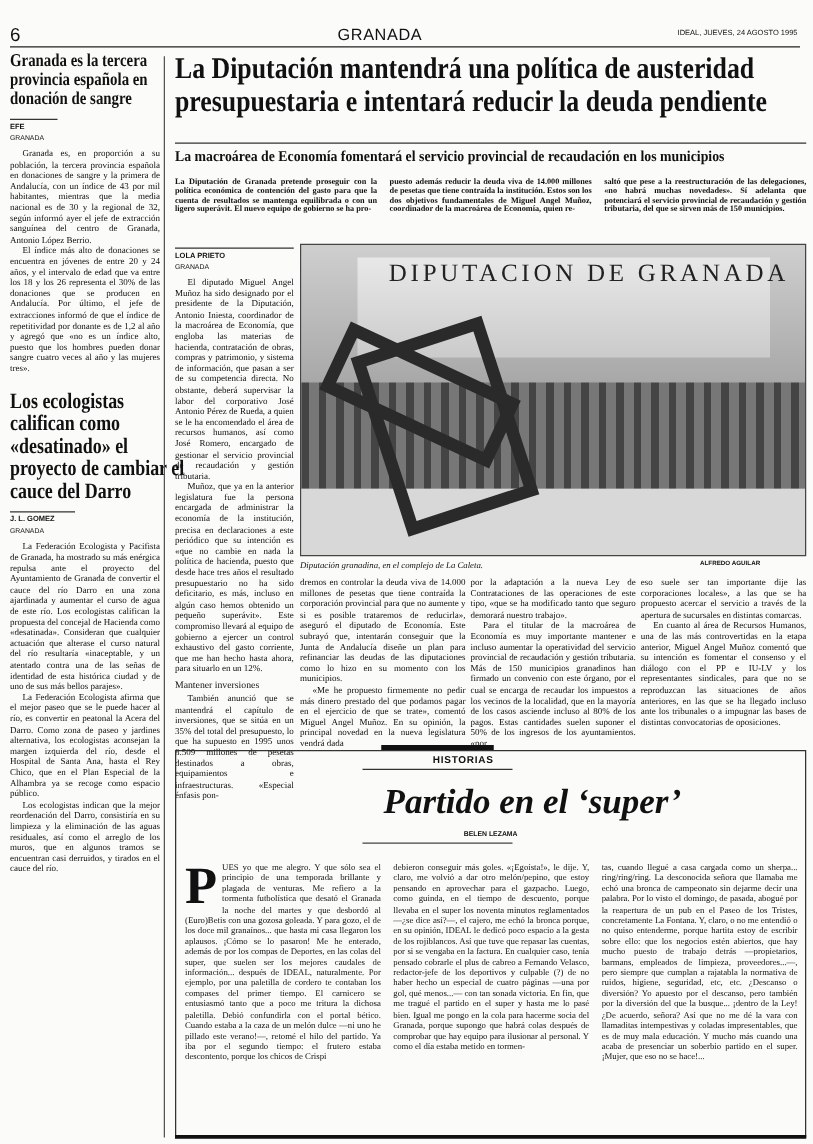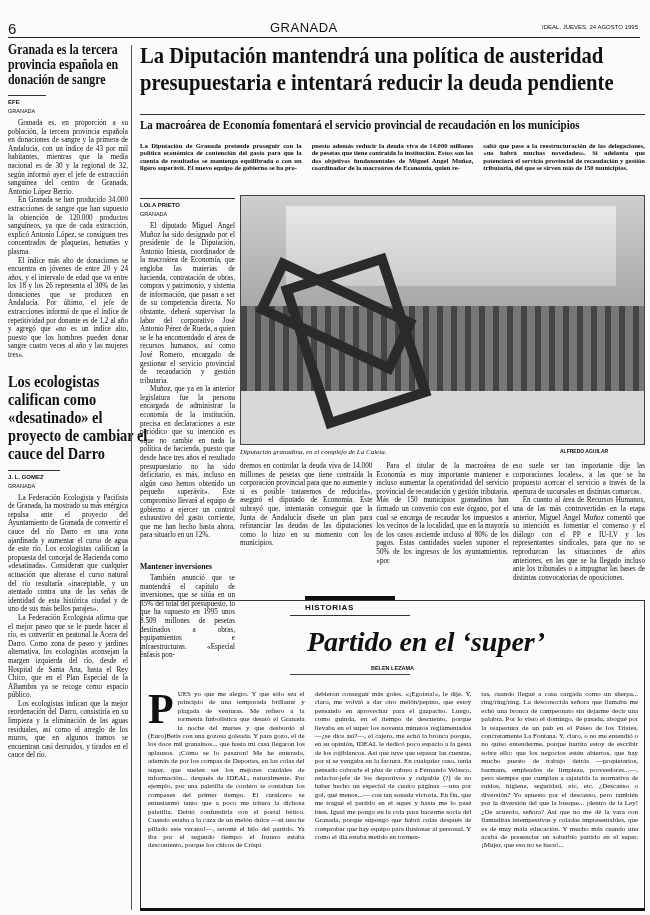--- a/index.html
+++ b/index.html
@@ -26,24 +26,24 @@
 .photo{left:240px;top:195px;width:405px;height:250px;background:linear-gradient(#cfcfcf,#9a9a9a 60%,#bdbdbd);border:1px solid #444;overflow:hidden}
 .photo .sign{position:absolute;left:45px;top:10px;width:330px;height:80px;background:linear-gradient(180deg,#e8e8e8,#cbcbcb);}
 .photo .signtxt{position:absolute;left:70px;top:12px;font-size:20px;letter-spacing:3px;color:#222}
 .photo .dark{position:absolute;left:0;top:110px;width:405px;height:85px;background:repeating-linear-gradient(90deg,#444 0 6px,#777 6px 14px)}
 .photo .ground{position:absolute;left:0;top:195px;width:405px;height:55px;background:#d8d8d8}
 .photo .sculpt{position:absolute;border:10px solid #2a2a2a}
 .credit{left:560px;top:448px;font-family:"Liberation Sans",sans-serif;font-size:5px;font-weight:bold}
 .caption{left:240px;top:448px;font-style:italic;font-size:7px}
 .cols3{left:240px;top:462px;width:405px;display:flex;gap:4px}
 .cols3 .body{flex:1}
-.subhead{font-weight:bold;font-size:7.8px;margin:22px 0 3px}
+.subhead{font-weight:normal;font-size:7.8px;margin:3px 0 3px}
 .hist{left:140px;top:600px;width:505px;height:310px;border:1px solid #333;border-top:1px solid #333}
 .histbar{left:305px;top:596px;width:90px;height:4px;background:#111}
-.histlabel{left:305px;top:603px;width:90px;text-align:left;font-family:"Liberation Sans",sans-serif;font-weight:bold;font-size:8px;letter-spacing:0.6px}
+.histlabel{left:305px;top:603px;width:90px;text-align:right;font-family:"Liberation Sans",sans-serif;font-weight:bold;font-size:8px;letter-spacing:0.6px}
 .histrule{left:290px;top:615px;width:120px;height:1px;background:#333}
 .histtitle{left:140px;top:626px;width:572px;text-align:center;font-style:italic;font-weight:bold;font-size:28px}
 .author{left:140px;top:665px;width:505px;text-align:center;font-family:"Liberation Sans",sans-serif;font-weight:bold;font-size:5.5px}
 .authrule{left:290px;top:674px;width:120px;height:1px;background:#444}
 .hcols{left:148px;top:690px;width:490px;display:flex;gap:10px}
 .hcols .body{flex:1;font-size:7px;line-height:8.4px}
 .drop{float:left;font-size:42px;line-height:34px;font-weight:bold;margin:2px 4px 0 0}
 .botbar{left:140px;top:908px;width:505px;height:3px;background:#111}
 </style>
 </head>
@@ -53,21 +53,20 @@
 <div class="abs section">GRANADA</div>
 <div class="abs dateline">IDEAL, JUEVES, 24 AGOSTO 1995</div>
 <div class="abs toprule"></div>
 
 <div class="abs leftcol">
   <div class="lh">Granada es la tercera provincia española en donación de sangre</div>
   <div class="byline">EFE</div>
   <div class="place">GRANADA</div>
   <div class="body">
     <p>Granada es, en proporción a su población, la tercera provincia española en donaciones de sangre y la primera de Andalucía, con un índice de 43 por mil habitantes, mientras que la media nacional es de 30 y la regional de 32, según informó ayer el jefe de extracción sanguínea del centro de Granada, Antonio López Berrio.</p>
-    <p>En Granada se han producido 34.000 extracciones de sangre que han supuesto la obtención de 120.000 productos sanguíneos, ya que de cada extracción, explicó Antonio López, se consiguen tres concentrados de plaquetas, hematíes y plasma.</p>
     <p>El índice más alto de donaciones se encuentra en jóvenes de entre 20 y 24 años, y el intervalo de edad que va entre los 18 y los 26 representa el 30% de las donaciones que se producen en Andalucía. Por último, el jefe de extracciones informó de que el índice de repetitividad por donante es de 1,2 al año y agregó que «no es un índice alto, puesto que los hombres pueden donar sangre cuatro veces al año y las mujeres tres».</p>
   </div>
   <div class="lh lh2" style="margin-top:12px">Los ecologistas califican como «desatinado» el proyecto de cambiar el cauce del Darro</div>
   <div class="byline" style="width:52px">J. L. GOMEZ</div>
   <div class="place">GRANADA</div>
   <div class="body">
     <p>La Federación Ecologista y Pacifista de Granada, ha mostrado su más enérgica repulsa ante el proyecto del Ayuntamiento de Granada de convertir el cauce del río Darro en una zona ajardinada y aumentar el curso de agua de este río. Los ecologistas califican la propuesta del concejal de Hacienda como «desatinada». Consideran que cualquier actuación que alterase el curso natural del río resultaría «inaceptable, y un atentado contra una de las señas de identidad de esta histórica ciudad y de uno de sus más bellos parajes».</p>
     <p>La Federación Ecologista afirma que el mejor paseo que se le puede hacer al río, es convertir en peatonal la Acera del Darro. Como zona de paseo y jardines alternativa, los ecologistas aconsejan la margen izquierda del río, desde el Hospital de Santa Ana, hasta el Rey Chico, que en el Plan Especial de la Alhambra ya se recoge como espacio público.</p>
     <p>Los ecologistas indican que la mejor reordenación del Darro, consistiría en su limpieza y la eliminación de las aguas residuales, así como el arreglo de los muros, que en algunos tramos se encuentran casi derruidos, y tirados en el cauce del río.</p>
   </div>
@@ -94,33 +93,36 @@
     <p>Muñoz, que ya en la anterior legislatura fue la persona encargada de administrar la economía de la institución, precisa en declaraciones a este periódico que su intención es «que no cambie en nada la política de hacienda, puesto que desde hace tres años el resultado presupuestario no ha sido deficitario, es más, incluso en algún caso hemos obtenido un pequeño superávit». Este compromiso llevará al equipo de gobierno a ejercer un control exhaustivo del gasto corriente, que me han hecho hasta ahora, para situarlo en un 12%.</p>
   </div>
   <div class="subhead">Mantener inversiones</div>
   <div class="body">
       <p>También anunció que se mantendrá el capítulo de inversiones, que se sitúa en un 35% del total del presupuesto, lo que ha supuesto en 1995 unos 8.509 millones de pesetas destinados a obras, equipamientos e infraestructuras. «Especial énfasis pon-</p>
     </div>
 </div>
 
 <div class="abs photo">
   <div class="sign"></div>
+  <div class="signtxt">DIPUTACION DE GRANADA</div>
   <div class="dark"></div>
   <div class="ground"></div>
   <div class="sculpt" style="left:60px;top:70px;width:110px;height:150px;transform:rotate(-18deg)"></div>
   <div class="sculpt" style="left:20px;top:90px;width:150px;height:60px;transform:rotate(25deg)"></div>
 </div>
 <div class="abs caption">Diputación granadina, en el complejo de La Caleta.</div>
 <div class="abs credit">ALFREDO AGUILAR</div>
 
 <div class="abs cols3">
   <div class="body">
     <p style="text-indent:0">dremos en controlar la deuda viva de 14.000 millones de pesetas que tiene contraída la corporación provincial para que no aumente y si es posible trataremos de reducirla», aseguró el diputado de Economía. Este subrayó que, intentarán conseguir que la Junta de Andalucía diseñe un plan para refinanciar las deudas de las diputaciones como lo hizo en su momento con los municipios.</p>
+    <p>«Me he propuesto firmemente no pedir más dinero prestado del que podamos pagar en el ejercicio de que se trate», comentó Miguel Angel Muñoz. En su opinión, la principal novedad en la nueva legislatura vendrá dada</p>
   </div>
   <div class="body">
+    <p style="text-indent:0">por la adaptación a la nueva Ley de Contrataciones de las operaciones de este tipo, «que se ha modificado tanto que seguro demorará nuestro trabajo».</p>
     <p>Para el titular de la macroárea de Economía es muy importante mantener e incluso aumentar la operatividad del servicio provincial de recaudación y gestión tributaria. Más de 150 municipios granadinos han firmado un convenio con este órgano, por el cual se encarga de recaudar los impuestos a los vecinos de la localidad, que en la mayoría de los casos asciende incluso al 80% de los pagos. Estas cantidades suelen suponer el 50% de los ingresos de los ayuntamientos. «por</p>
   </div>
   <div class="body">
     <p style="text-indent:0">eso suele ser tan importante dije las corporaciones locales», a las que se ha propuesto acercar el servicio a través de la apertura de sucursales en distintas comarcas.</p>
     <p>En cuanto al área de Recursos Humanos, una de las más controvertidas en la etapa anterior, Miguel Angel Muñoz comentó que su intención es fomentar el consenso y el diálogo con el PP e IU-LV y los representantes sindicales, para que no se reproduzcan las situaciones de años anteriores, en las que se ha llegado incluso ante los tribunales o a impugnar las bases de distintas convocatorias de oposiciones.</p>
   </div>
 </div>
 
 <div class="abs hist"></div>
 <div class="abs histbar"></div>

